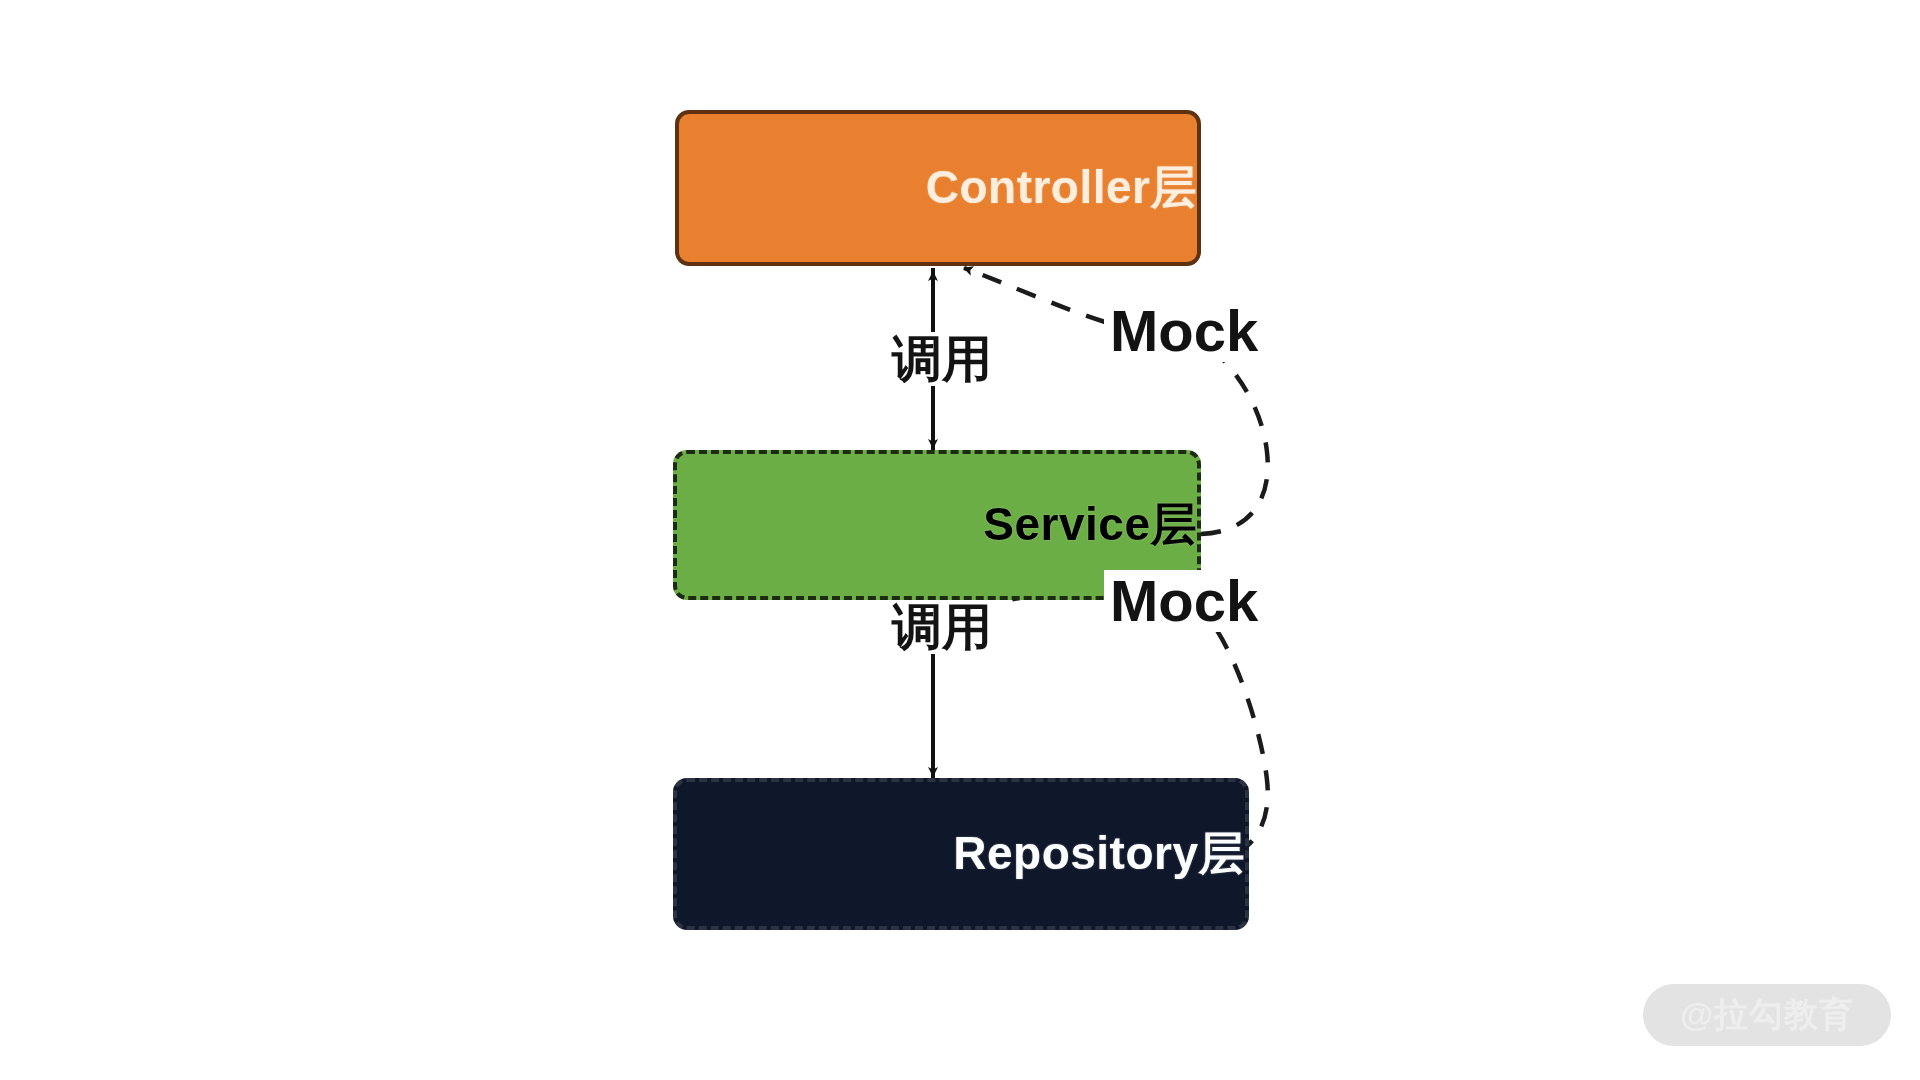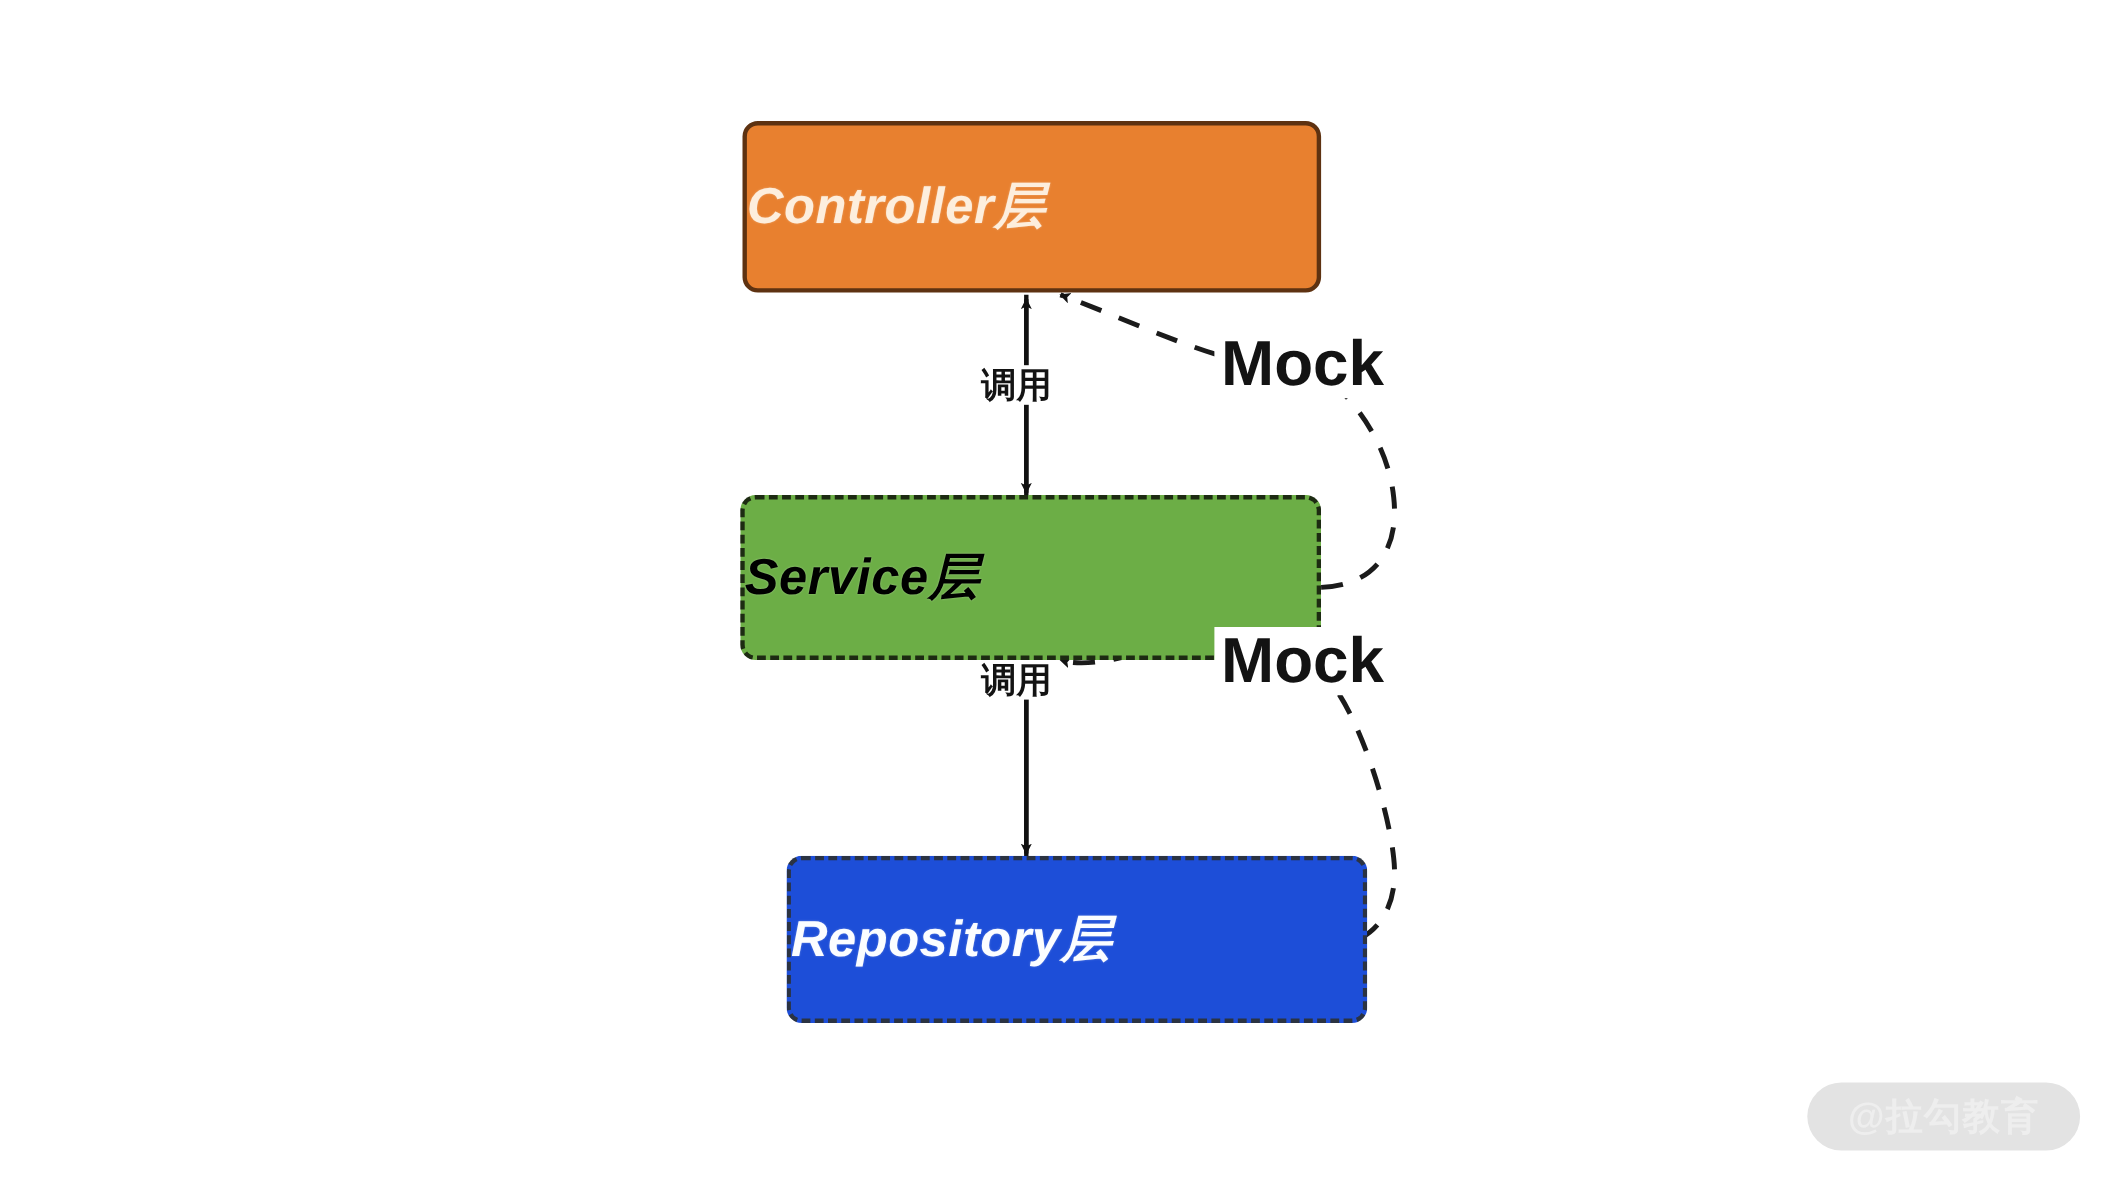--- a/index.html
+++ b/index.html
@@ -24,23 +24,22 @@
     height: 1080px;
   }
 
   
   .layer-box {
     position: absolute;
     box-sizing: border-box;
     border-radius: 14px;
     display: flex;
     align-items: center;
-    justify-content: flex-start;
+    justify-content: flex-end;
     z-index: 3;
-    font-style: italic;
   }
   .layer-label {
     font-size: 46px;
     font-weight: 700;
     color: #fdf3e6;
     letter-spacing: 0.5px;
     text-shadow: 0 0 2px rgba(255,255,255,0.35);
     white-space: nowrap;
     user-select: none;
   }
@@ -61,25 +60,24 @@
     width: 528px;
     height: 150px;
     background: #6cae46;
     border: 4px dashed #1d2b12;
   }
   #box-service .layer-label { color: #000000; }
 
   #box-repository {
     left: 673px;
     top: 778px;
-    width: 528px;
+    width: 576px;
     height: 152px;
-    background: #1d4ed8;
+    background: #0f172a;
     border: 4px dashed #2b3342;
-    margin-left: 42px;
   }
   #box-repository .layer-label { color: #fbfdff; }
 
   
   #connectors {
     position: absolute;
     left: 0;
     top: 0;
     width: 1920px;
     height: 1080px;
@@ -92,21 +90,21 @@
     position: absolute;
     z-index: 4;
     font-weight: 700;
     color: #131313;
     white-space: nowrap;
     user-select: none;
     background: #ffffff;
     line-height: 1;
   }
   .label-call {
-    font-size: 32px;
+    font-size: 50px;
     padding: 2px 4px;
   }
   .label-mock {
     font-size: 58px;
     padding: 2px 6px;
   }
   #label-call-1 { left: 888px; top: 332px; }
   #label-mock-1 { left: 1104px; top: 300px; }
   #label-call-2 { left: 888px; top: 600px; }
   #label-mock-2 { left: 1104px; top: 570px; }

